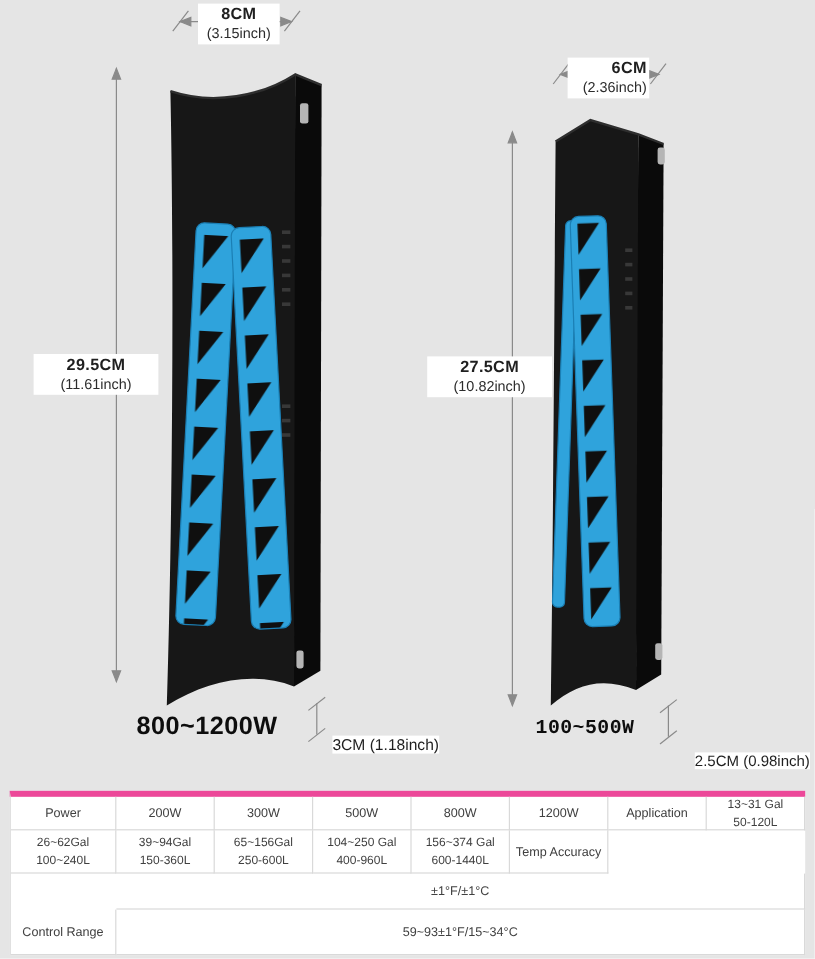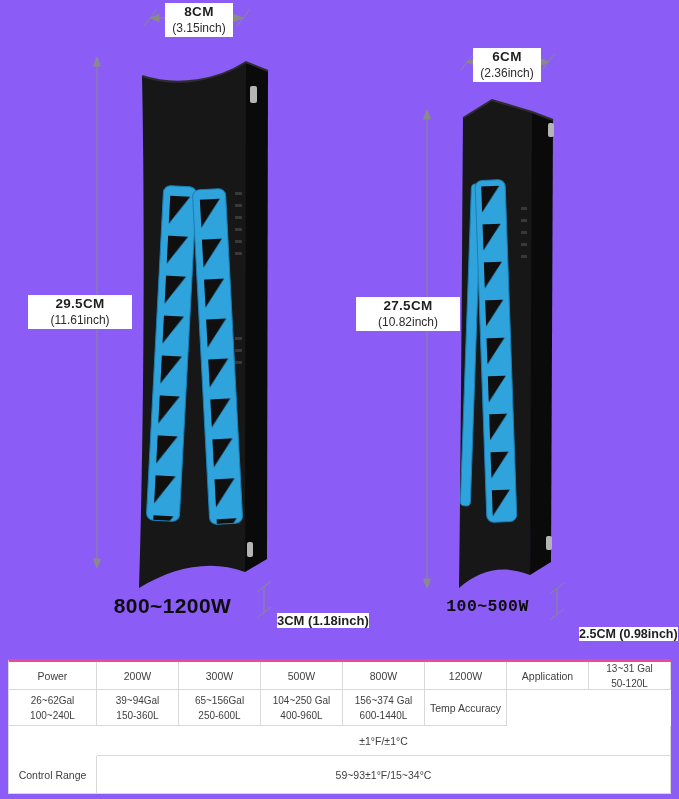--- a/index.html
+++ b/index.html
@@ -1,38 +1,38 @@
 <!DOCTYPE html>
 <html><head>
 <meta charset="utf-8">
 <style>
   html,body { margin:0; padding:0; background:#fff; }
   .stage {
-    position:relative; width:679px; height:799px; background:#8b5cf6;
+    position:relative; width:679px; height:799px; background:#e5e5e5;
     font-family:"Liberation Sans", sans-serif; overflow:hidden;
   }
   svg { display:block; }
   .abs { position:absolute; }
 
   
   .dim-label { position:absolute; background:#fff; text-align:center; color:#1f1f1f; line-height:1.25; padding:1px 2px; }
   .dim-main { font-size:13.5px; font-weight:600; letter-spacing:.3px; }
   .dim-sub  { font-size:12px; font-weight:400; color:#2c2c2c; }
-  .dim-single { position:absolute; background:#fff; font-size:13px; font-weight:700; color:#1f1f1f; white-space:nowrap; }
+  .dim-single { position:absolute; background:#fff; font-size:13px; font-weight:400; color:#1f1f1f; white-space:nowrap; }
 
   .power-label { position:absolute; text-align:center; font-weight:700; color:#0d0d0d; letter-spacing:.4px; }
   .power-large { left:105px; top:594px; width:135px; font-size:21px; }
   .power-small { left:430px; top:597px; width:115px; font-size:16.5px;font-family:Liberation Mono, monospace; }
 
   
   .spec-table {
     position:absolute; left:8px; top:659px; width:663px;
     display:grid; grid-template-columns:88px repeat(7, 1fr);
     grid-template-rows:28px 36px 30px 38px;
-    border-left:1px solid #d9d9d9; border-top:3px solid #ec4899;
+    border-left:1px solid #d9d9d9; border-top:5px solid #ec4899;
     background:#fff; color:#404040; font-size:10.5px;
     box-sizing:border-box;
   }
   .cell {
     border-right:1px solid #d9d9d9; border-bottom:1px solid #d9d9d9;
     display:flex; align-items:center; justify-content:center;
     text-align:center; padding:1px 2px; box-sizing:border-box;
   }
   .cell.app { white-space:pre-line; font-size:10px; line-height:1.5; }
   .cell.merged { grid-column: 2 / -1; }
@@ -166,21 +166,21 @@
     <div class="dim-sub">(3.15inch)</div>
   </div>
 
   <div class="dim-label" style="left:28px; top:295px; width:100px;">
     <div class="dim-main">29.5CM</div>
     <div class="dim-sub">(11.61inch)</div>
   </div>
 
   <div class="dim-single" style="left:277px; top:613px;">3CM (1.18inch)</div>
 
-  <div class="dim-label" style="left:473px; top:48px; width:64px;">
+  <div class="dim-label" style="left:473px; top:48px; width:64px;text-align:right;">
     <div class="dim-main">6CM</div>
     <div class="dim-sub">(2.36inch)</div>
   </div>
 
   <div class="dim-label" style="left:356px; top:297px; width:100px;">
     <div class="dim-main">27.5CM</div>
     <div class="dim-sub">(10.82inch)</div>
   </div>
 
   <div class="dim-single" style="left:551px; top:627px; font-size:12.5px;margin-left:28px;">2.5CM (0.98inch)</div>

